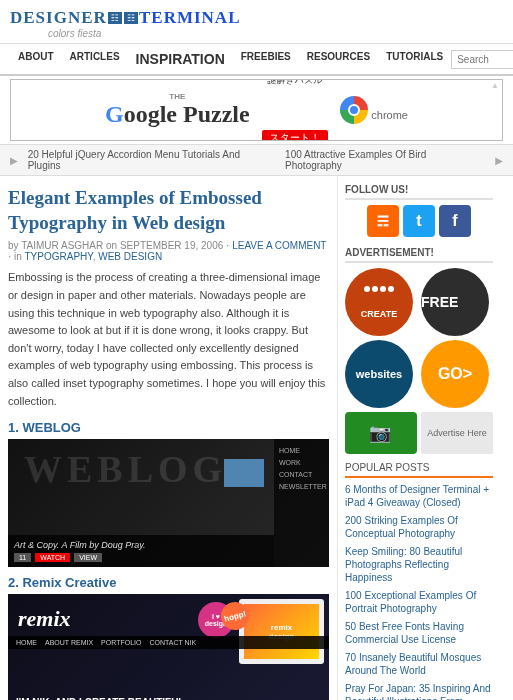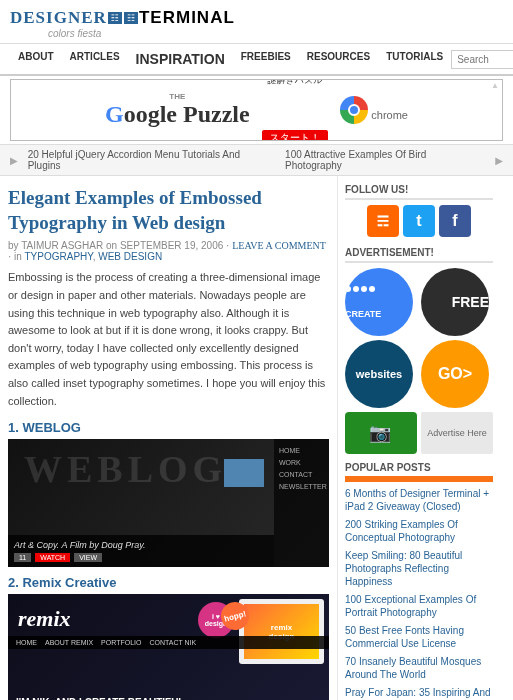--- a/index.html
+++ b/index.html
@@ -44,21 +44,21 @@
   </style>
 </head>
 <body>
 
 <div id="header">
   <div id="logo">
     <div style="display:flex;align-items:center;gap:0;">
       <span style="font-size:17px;font-weight:bold;color:#2a6496;font-family:Georgia,serif;letter-spacing:1px;">DESIGNER</span>
       <span style="background:#2a6496;color:#fff;font-size:9px;padding:1px 3px;margin:0 1px;font-family:Arial;">☷</span>
       <span style="background:#2a6496;color:#fff;font-size:9px;padding:1px 3px;margin:0 1px;font-family:Arial;">☷</span>
-      <span style="font-size:17px;font-weight:bold;color:#000000;font-family:Liberation Sans, sans-serif;letter-spacing:1px;">TERMINAL</span>
+      <span style="font-size:17px;font-weight:bold;color:#1d4ed8;font-family:Liberation Serif, serif;letter-spacing:1px;">TERMINAL</span>
     </div>
     <div style="font-size:10px;color:#999;margin-left:38px;font-style:italic;">colors fiesta</div>
   </div>
 </div>
 
 <div id="nav">
   <div id="nav-links">
     <a style="padding:7px 8px;font-size:10px;color:#333;text-decoration:none;font-weight:bold;">ABOUT</a>
     <a style="padding:7px 8px;font-size:10px;color:#333;text-decoration:none;font-weight:bold;">ARTICLES</a>
     <a style="padding:7px 8px;font-size:14px;color:#333;text-decoration:none;font-weight:bold;">INSPIRATION</a>
@@ -106,21 +106,21 @@
 
 <div id="main" style="display:flex;background:#fff;">
 
   <div id="content" style="flex:1;padding:10px 8px;max-width:338px;border-right:1px solid #e8e8e8;">
 
     <h1 class="article-title" style="font-size:19px;color:#2a6496;font-family:Georgia,serif;line-height:1.3;margin-bottom:5px;">Elegant Examples of Embossed Typography in Web design</h1>
 
     <div style="font-size:10px;color:#888;margin-bottom:7px;">
       <span>by TAIMUR ASGHAR</span>
       <span>on SEPTEMBER 19, 2006</span> · 
-      <span style="color:#2a6496;cursor:pointer;font-family:Liberation Serif, serif;">LEAVE A COMMENT</span> ·
+      <span style="color:#2a6496;cursor:pointer;">LEAVE A COMMENT</span> ·
       <span>in</span>
       <span style="color:#2a6496;cursor:pointer;">TYPOGRAPHY</span>,
       <span style="color:#2a6496;cursor:pointer;">WEB DESIGN</span>
     </div>
 
     <p style="font-size:11px;color:#444;line-height:1.6;margin-bottom:10px;">Embossing is the process of creating a three-dimensional image or design in paper and other materials. Nowadays people are using this technique in web typography also. Although it is awesome to look at but if it is done wrong, it looks crappy. But don't worry, today I have collected only excellently designed examples of web typography using embossing. This process is also called inset typography sometimes. I hope you will enjoy this collection.</p>
 
     <div style="margin-bottom:8px;">
       <div style="font-size:13px;font-weight:bold;color:#2a6496;margin-bottom:4px;">1. WEBLOG</div>
       <div class="example-img weblog" style="width:100%;height:128px;background:linear-gradient(135deg,#111 0%,#2a2a2a 100%);position:relative;overflow:hidden;cursor:pointer;">
@@ -182,30 +182,30 @@
       <div class="social-icons" style="display:flex;gap:4px;justify-content:center;">
         <a style="width:32px;height:32px;border-radius:4px;background:#f60;display:flex;align-items:center;justify-content:center;font-size:14px;font-weight:bold;color:#fff;text-decoration:none;">☴</a>
         <a style="width:32px;height:32px;border-radius:4px;background:#1da1f2;display:flex;align-items:center;justify-content:center;font-size:16px;font-weight:bold;color:#fff;text-decoration:none;">t</a>
         <a style="width:32px;height:32px;border-radius:4px;background:#3b5998;display:flex;align-items:center;justify-content:center;font-size:16px;font-weight:bold;color:#fff;text-decoration:none;">f</a>
       </div>
     </div>
 
     <div class="sidebar-section" style="margin-bottom:8px;">
       <div class="sidebar-title" style="font-size:10px;font-weight:bold;color:#555;text-transform:uppercase;border-bottom:2px solid #e0e0e0;padding-bottom:3px;margin-bottom:5px;">ADVERTISEMENT!</div>
       <div style="display:grid;grid-template-columns:1fr 1fr;gap:4px;margin-bottom:4px;">
-        <div style="width:68px;height:68px;border-radius:50%;background:#3b82f6;display:flex;flex-direction:column;justify-content:center;cursor:pointer;">
+        <div style="width:68px;height:68px;border-radius:50%;background:#c2410c;display:flex;flex-direction:column;align-items:center;justify-content:center;cursor:pointer;">
           <div style="width:30px;height:20px;display:flex;flex-wrap:wrap;gap:2px;justify-content:center;margin-bottom:3px;">
             <div style="width:6px;height:6px;border-radius:50%;background:#fff;"></div>
             <div style="width:6px;height:6px;border-radius:50%;background:#fff;"></div>
             <div style="width:6px;height:6px;border-radius:50%;background:#fff;"></div>
             <div style="width:6px;height:6px;border-radius:50%;background:#fff;"></div>
           </div>
           <span style="color:#fff;font-size:9px;font-weight:bold;">CREATE</span>
         </div>
-        <div style="width:68px;height:68px;border-radius:50%;background:#2d2d2d;display:flex;align-items:center;justify-content:flex-end;cursor:pointer;">
+        <div style="width:68px;height:68px;border-radius:50%;background:#2d2d2d;display:flex;align-items:center;justify-content:flex-start;cursor:pointer;">
           <span style="color:#fff;font-size:14px;font-weight:bold;">FREE</span>
         </div>
         <div style="width:68px;height:68px;border-radius:50%;background:#0c4a6e;display:flex;align-items:center;justify-content:center;cursor:pointer;">
           <span style="color:#fff;font-size:11px;font-weight:bold;text-align:center;">websites</span>
         </div>
         <div style="width:68px;height:68px;border-radius:50%;background:#f90;display:flex;align-items:center;justify-content:center;cursor:pointer;">
           <span style="color:#fff;font-size:16px;font-weight:bold;">GO&gt;</span>
         </div>
       </div>
 
@@ -213,22 +213,22 @@
         <div style="background:#228b22;height:42px;display:flex;align-items:center;justify-content:center;border-radius:4px;cursor:pointer;">
           <span style="font-size:18px;color:#fff;">📷</span>
         </div>
         <div style="background:#e8e8e8;height:42px;display:flex;align-items:center;justify-content:center;border-radius:2px;cursor:pointer;text-align:center;">
           <span style="font-size:9px;color:#666;text-align:center;">Advertise Here</span>
         </div>
       </div>
     </div>
 
     <div class="sidebar-section" style="margin-bottom:8px;">
-      <div class="sidebar-title" style="font-size:10px;font-weight:bold;color:#555;text-transform:uppercase;border-bottom:6px solid #f97316;padding-bottom:3px;margin-bottom:5px;">POPULAR POSTS</div>
-      <div style="font-size:10px;color:#2a6496;margin-bottom:5px;line-height:1.3;cursor:pointer;">6 Months of Designer Terminal + iPad 2 Giveaway (Closed)</div>
+      <div class="sidebar-title" style="font-size:10px;font-weight:normal;color:#555;text-transform:uppercase;border-bottom:2px solid #f97316;padding-bottom:3px;margin-bottom:5px;">POPULAR POSTS</div>
+      <div style="font-size:10px;color:#2a6496;margin-bottom:5px;line-height:1.3;cursor:pointer;">6 Months of Designer Terminal + iPad 4 Giveaway (Closed)</div>
       <div style="font-size:10px;color:#2a6496;margin-bottom:5px;line-height:1.3;cursor:pointer;">200 Striking Examples Of Conceptual Photography</div>
       <div style="font-size:10px;color:#2a6496;margin-bottom:5px;line-height:1.3;cursor:pointer;">Keep Smiling: 80 Beautiful Photographs Reflecting Happiness</div>
       <div style="font-size:10px;color:#2a6496;margin-bottom:5px;line-height:1.3;cursor:pointer;">100 Exceptional Examples Of Portrait Photography</div>
       <div style="font-size:10px;color:#2a6496;margin-bottom:5px;line-height:1.3;cursor:pointer;">50 Best Free Fonts Having Commercial Use License</div>
       <div style="font-size:10px;color:#2a6496;margin-bottom:5px;line-height:1.3;cursor:pointer;">70 Insanely Beautiful Mosques Around The World</div>
       <div style="font-size:10px;color:#2a6496;margin-bottom:5px;line-height:1.3;cursor:pointer;">Pray For Japan: 35 Inspiring And Beautiful Illustrations From Dribbble</div>
     </div>
 
   </div>
 

